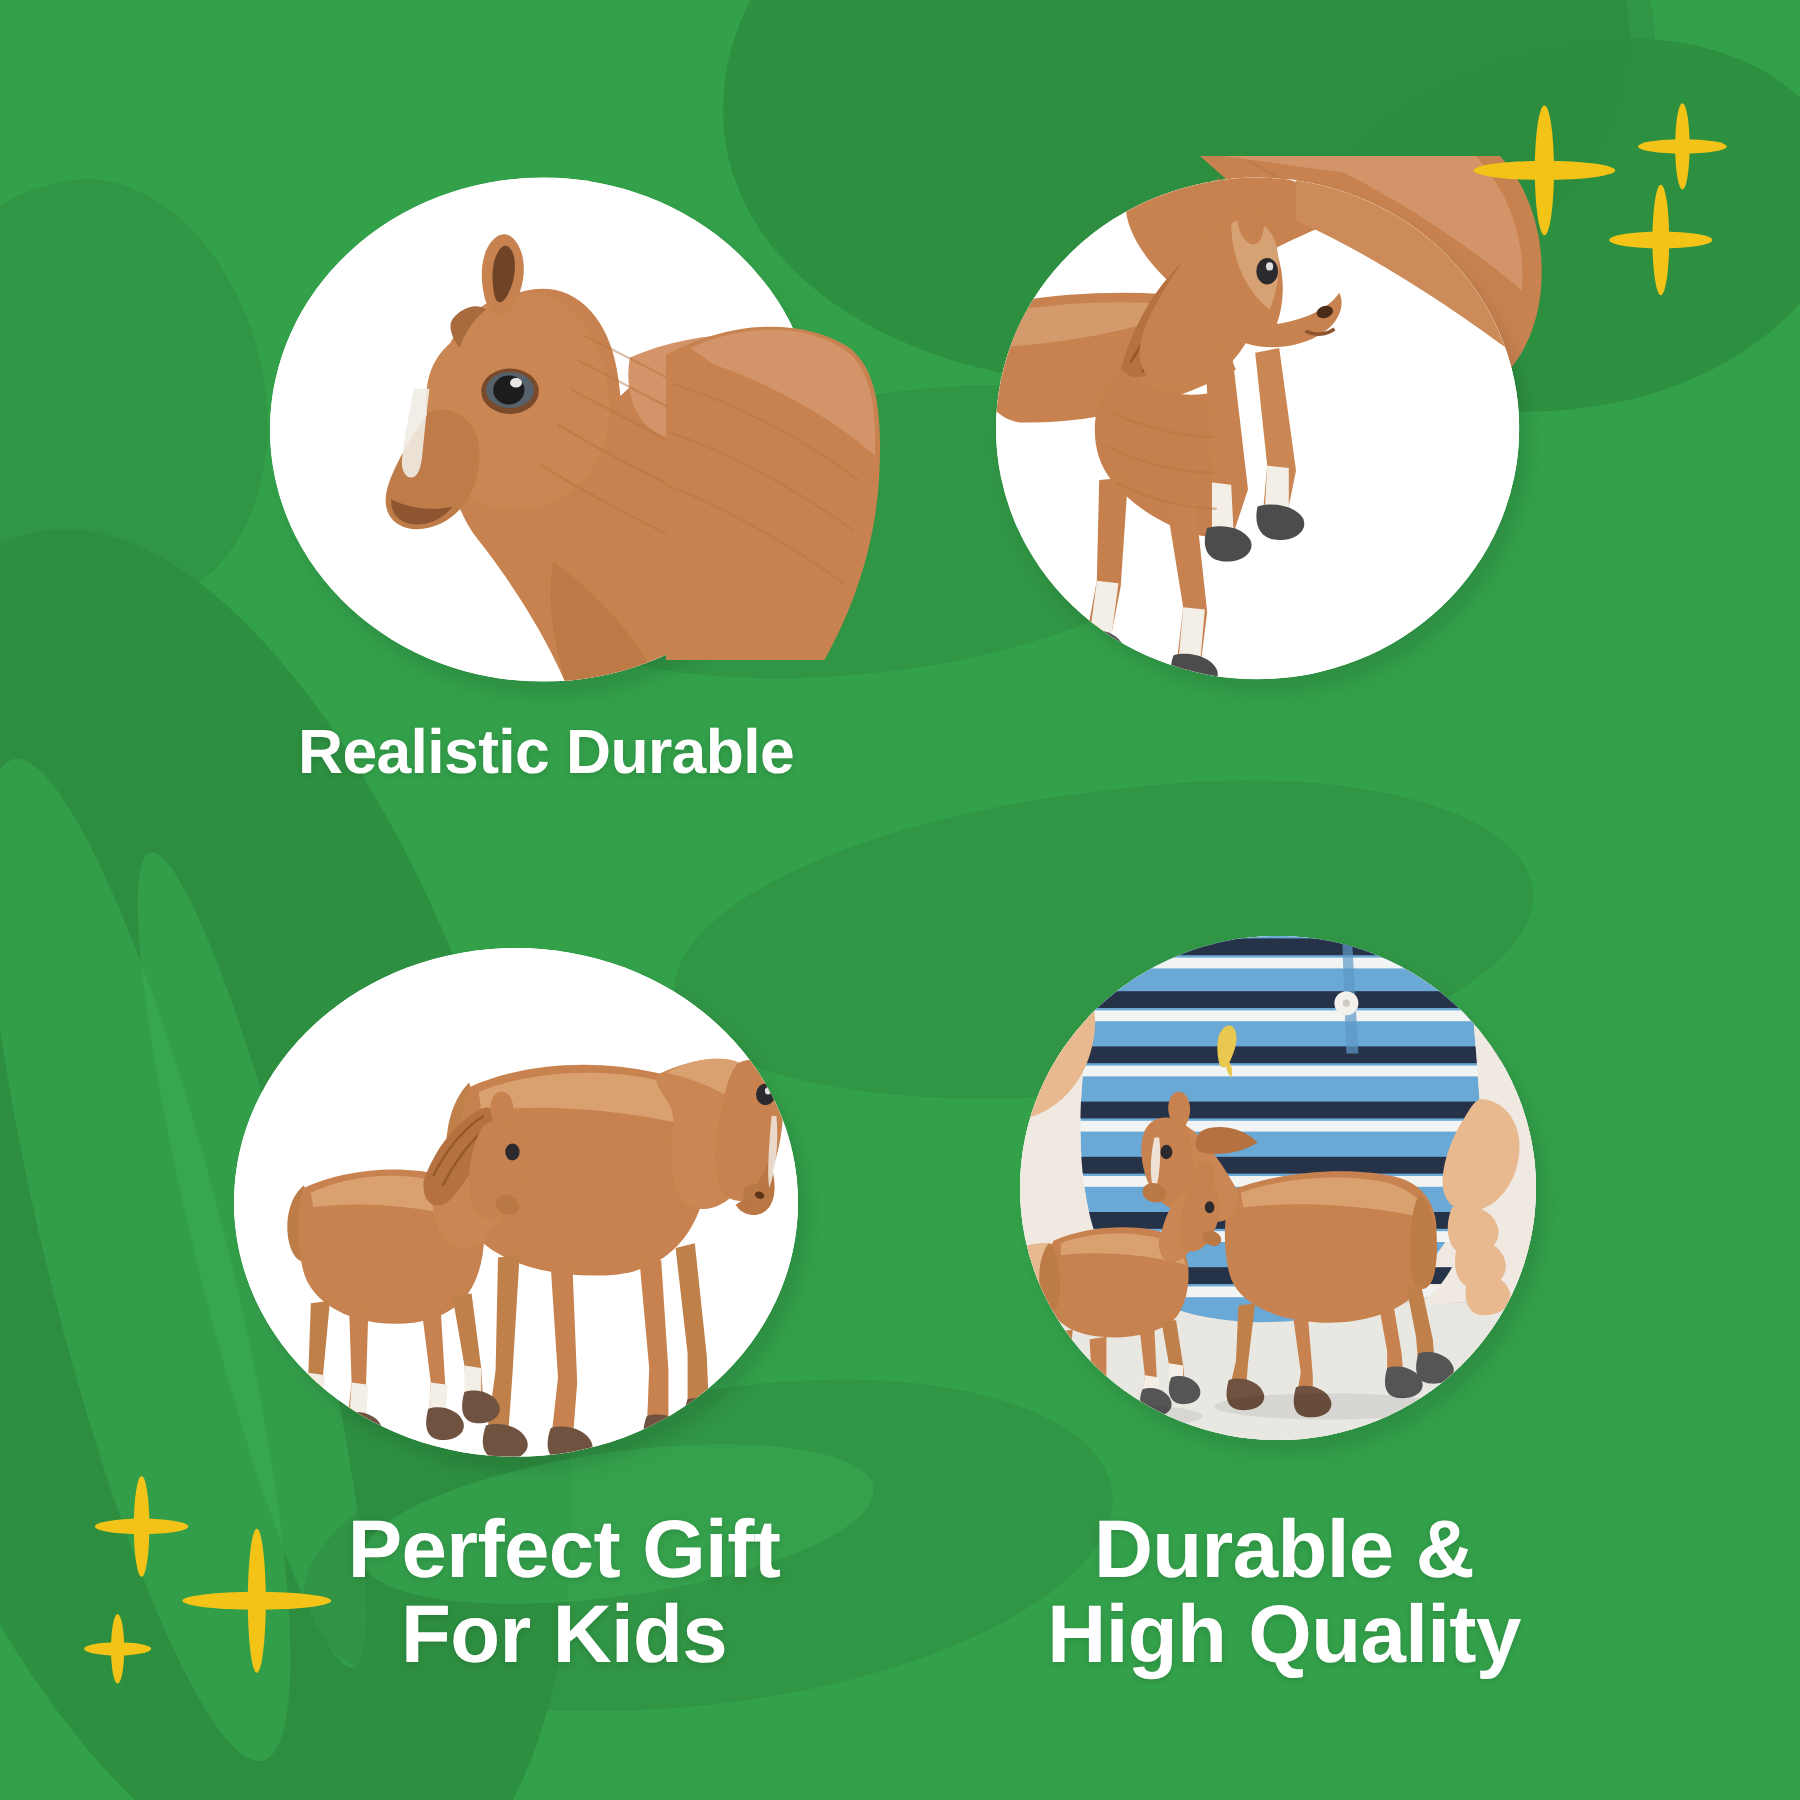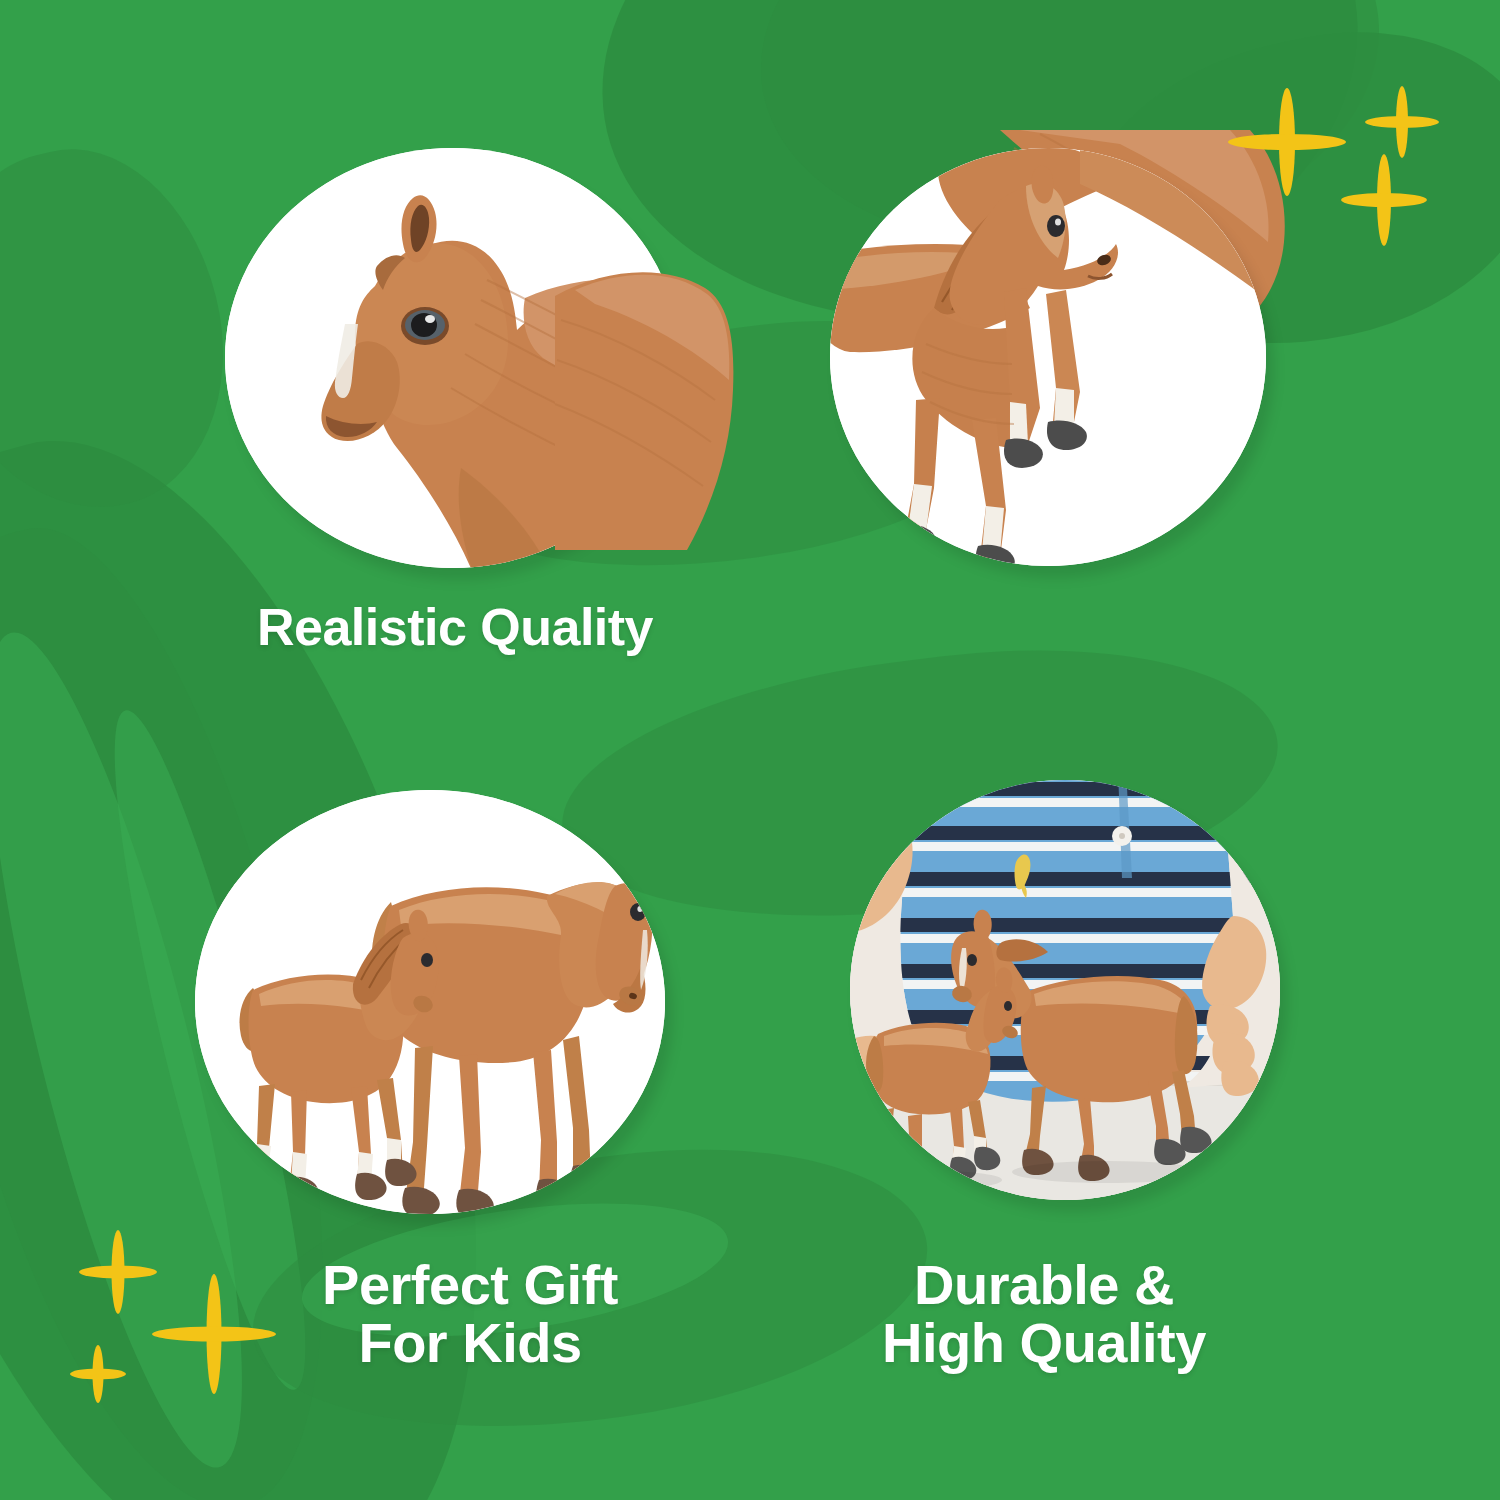--- a/index.html
+++ b/index.html
@@ -31,21 +31,21 @@
   .overflow{position:absolute;overflow:visible;}
 
   
   .caption{
     position:absolute;color:#ffffff;font-weight:bold;
     letter-spacing:-0.5px;line-height:1.04;
     text-align:center;white-space:pre-line;
     text-shadow:0 2px 5px rgba(0,0,0,.13);
   }
   .cap-top{font-size:52px;}
-  .cap-bot{font-size:56px;}
+  .cap-bot{font-size:68px;}
 
   
   .sparkle{position:absolute;}
   .sparkle i{
     position:absolute;display:block;background:#f3c417;border-radius:50%;
     left:50%;top:50%;
   }
   .sparkle i.v{transform:translate(-50%,-50%);}
   .sparkle i.h{transform:translate(-50%,-50%) rotate(90deg);}
 
@@ -129,21 +129,21 @@
              C176 196 160 250 132 300 L0 300 Z" fill="#c8824f"></path>
     <path d="M20 40 C70 18 120 20 152 44 C170 58 176 90 174 130
              C150 108 100 74 40 54 Z" fill="#d29468"></path>
     <g stroke="#b5713f" stroke-width="2" fill="none" opacity=".4">
       <path d="M6 70 C60 86 118 118 160 150"></path>
       <path d="M2 110 C56 128 112 160 156 192"></path>
       <path d="M0 154 C52 174 106 206 148 236"></path>
     </g>
   </svg>
 
-  <div class="caption cap-top" style="left:185px;top:600px;width:540px;">Realistic Quality</div>
+  <div class="caption cap-top" style="left:185px;top:600px;width:540px;">Realistic Durable</div>
 
   <svg class="overflow" style="left:1000px;top:130px;width:290px;height:200px;" viewBox="0 0 290 200">
     <path d="M0 0 L250 0 C276 28 288 70 284 112 C280 152 262 180 238 196
              C200 170 140 120 86 74 C50 44 18 16 0 0 Z" fill="#c8824f"></path>
     <path d="M20 0 L230 0 C258 30 272 72 268 112 C236 84 176 42 120 14 Z" fill="#d29468"></path>
     <g stroke="#b5713f" stroke-width="2" fill="none" opacity=".4">
       <path d="M40 4 C110 40 190 98 250 150"></path>
       <path d="M14 18 C84 56 166 114 226 168"></path>
     </g>
   </svg>
@@ -459,21 +459,21 @@
         <path d="M124 356 L136 358 L136 374 L124 372 Z" fill="#f3efe7"></path>
         <path d="M126 368 C136 364 148 370 150 378 C152 386 144 391 134 390
                  C124 389 122 378 126 368 Z" fill="#555"></path>
       </g>
 
       <ellipse cx="90" cy="400" rx="62" ry="9" fill="#000" opacity=".07"></ellipse>
       <ellipse cx="258" cy="392" rx="96" ry="11" fill="#000" opacity=".07"></ellipse>
     </svg>
   </div>
 
-  <div class="caption cap-bot" style="left:764px;top:1256px;width:560px;">Durable &amp;
+  <div class="caption cap-bot" style="left:790px;top:1256px;width:560px;">Durable &amp;
 High Quality</div>
 
   <div>
     <div class="sparkle" style="left:1285px;top:140px;width:4px;height:4px;">
       <i class="v" style="width:16px;height:108px;"></i>
       <i class="h" style="width:16px;height:118px;"></i>
     </div>
     <div class="sparkle" style="left:1400px;top:120px;width:4px;height:4px;">
       <i class="v" style="width:12px;height:72px;"></i>
       <i class="h" style="width:12px;height:74px;"></i>

